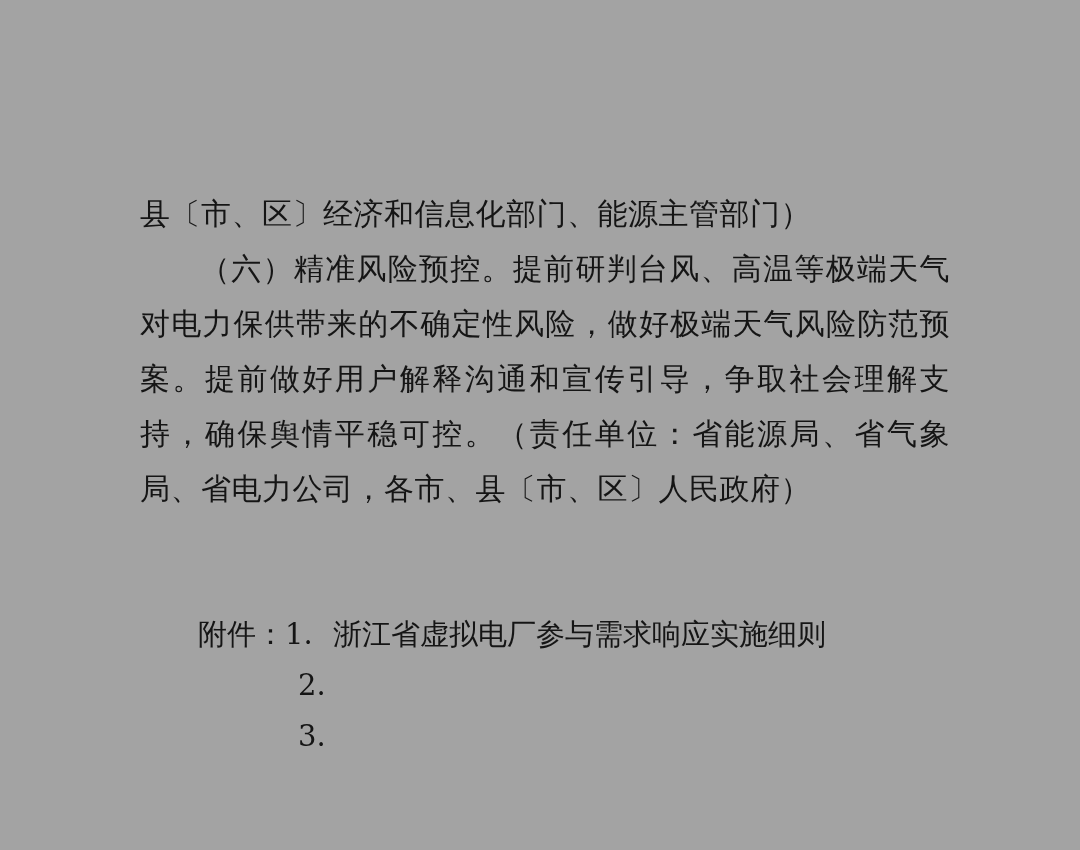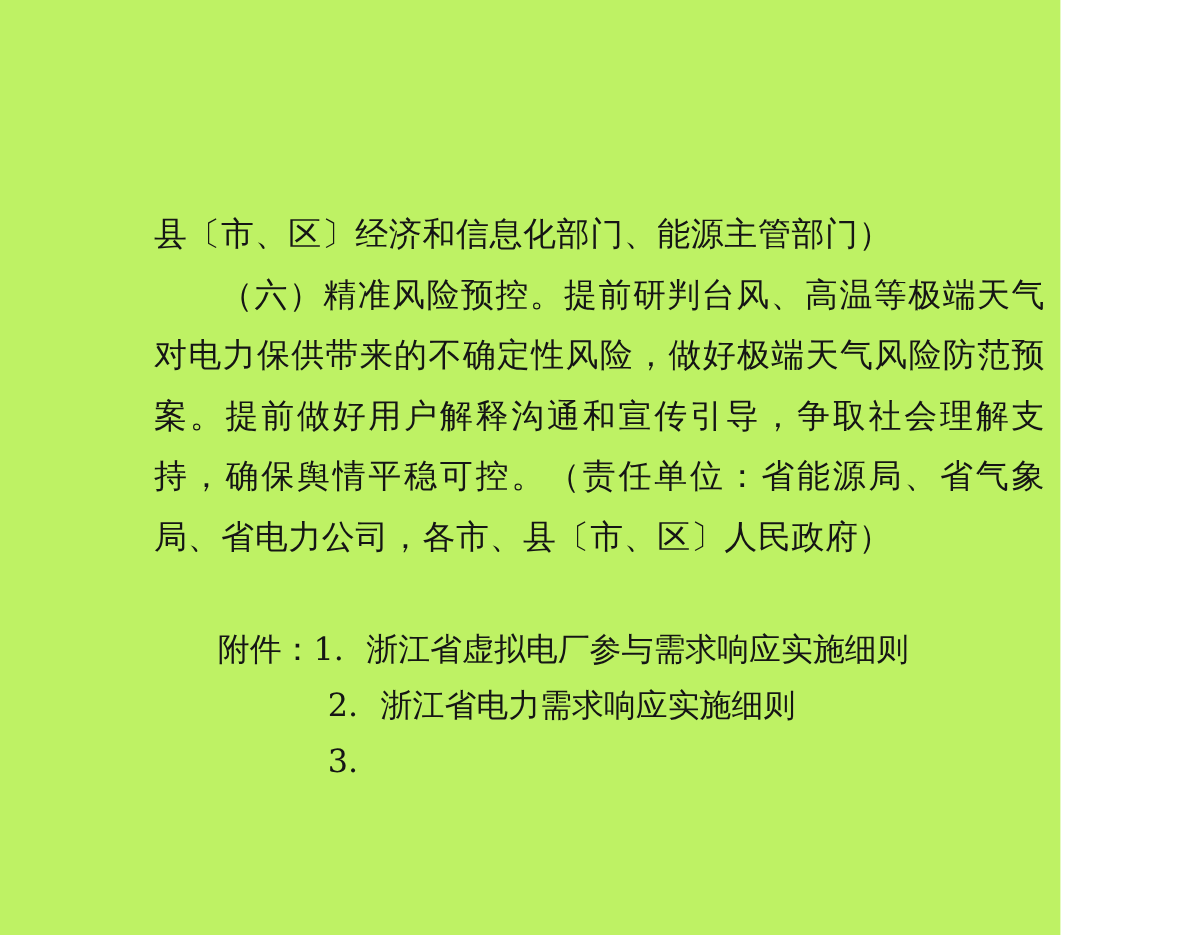--- a/index.html
+++ b/index.html
@@ -9,23 +9,23 @@
   }
   body {
     width: 1080px;
     height: 850px;
     font-family: "DejaVu Serif", "Liberation Serif", serif;
     color: #1a1a1a;
     overflow: hidden;
   }
   .page {
     position: relative;
-    width: 964px;
+    width: 1080px;
     height: 850px;
-    background: #bef264;
+    background: #a3a3a3;
   }
   .doc-body {
     position: absolute;
     left: 140px;
     top: 186px;
     width: 810px;
   }
   .para {
     font-size: 30px;
     line-height: 55px;
@@ -50,20 +50,21 @@
   .attach-row {
     display: flex;
     align-items: baseline;
     font-size: 29px;
     line-height: 51px;
     color: #151515;
   }
   .attach-label {
     white-space: pre;
     display: inline-block;
+    margin-top: 44px;
   }
   .attach-num {
     display: inline-block;
     width: 48px;
     white-space: pre;
     font-family: "DejaVu Serif", "Liberation Serif", serif;
   }
   .attach-num.spacer {
     margin-left: 100px;
   }
@@ -82,20 +83,19 @@
   </div>
 
   <div class="attachments">
     <div class="attach-row">
       <span class="attach-label">附件：</span>
       <span class="attach-num">1.</span>
       <span class="attach-text">浙江省虚拟电厂参与需求响应实施细则</span>
     </div>
     <div class="attach-row">
       <span class="attach-num spacer">2.</span>
-      <span class="attach-text">浙江省电力需求响应实施细则</span>
     </div>
     <div class="attach-row">
       <span class="attach-num spacer">3.</span>
     </div>
   </div>
 
 </div>
 
 </body></html>

